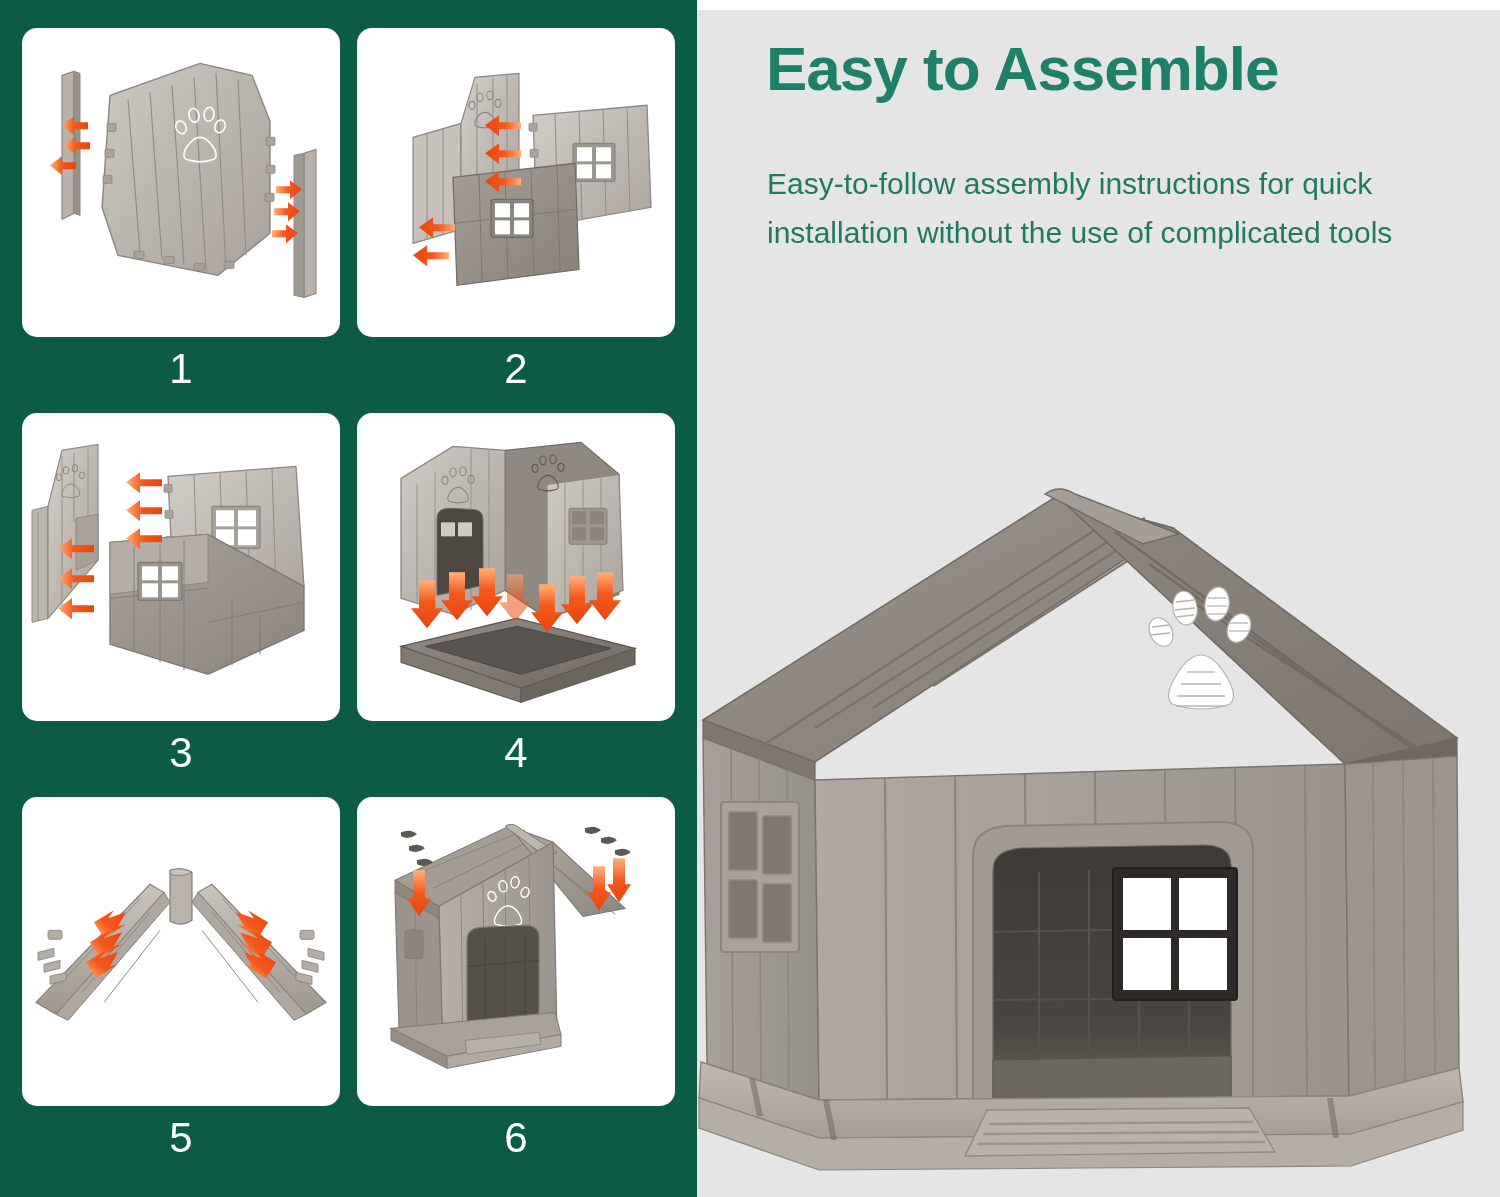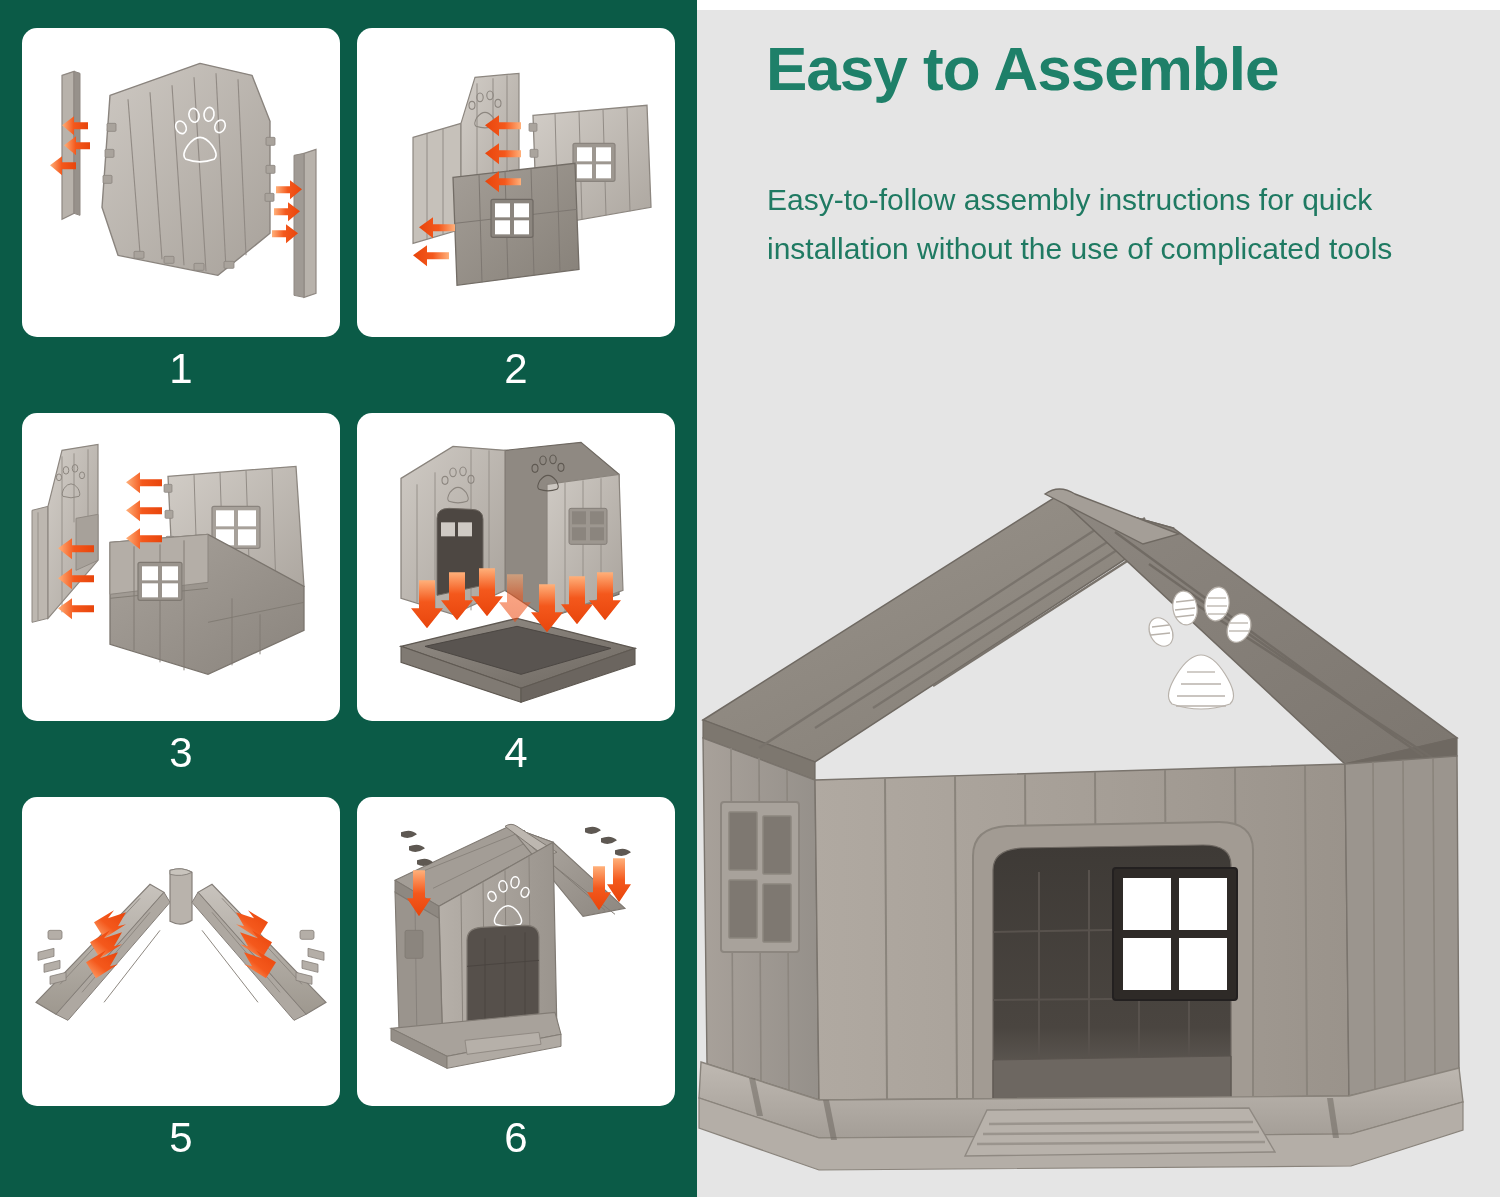--- a/index.html
+++ b/index.html
@@ -37,21 +37,21 @@
 
   
   .right-area{position:absolute;left:697px;top:0;width:803px;height:1197px;background:#e5e5e5;margin-top:10px;}
   .headline{
     position:absolute;left:69px;top:26px;width:720px;
     color:#1E8069;font-size:62px;font-weight:700;line-height:1.05;
     letter-spacing:-1px;white-space:nowrap;
     font-family:"Liberation Sans",sans-serif;
   }
   .subcopy{
-    position:absolute;left:70px;top:166px;width:700px;
+    position:absolute;left:70px;top:150px;width:700px;
     color:#1F7A62;font-size:30px;font-weight:500;line-height:1.62;
     font-family:"Liberation Sans",sans-serif;
   }
   .hero{
     position:absolute;left:0px;top:470px;width:803px;height:727px;
   }
   .hero svg{width:100%;height:100%;display:block;}
 </style>
 </head>
 <body>

